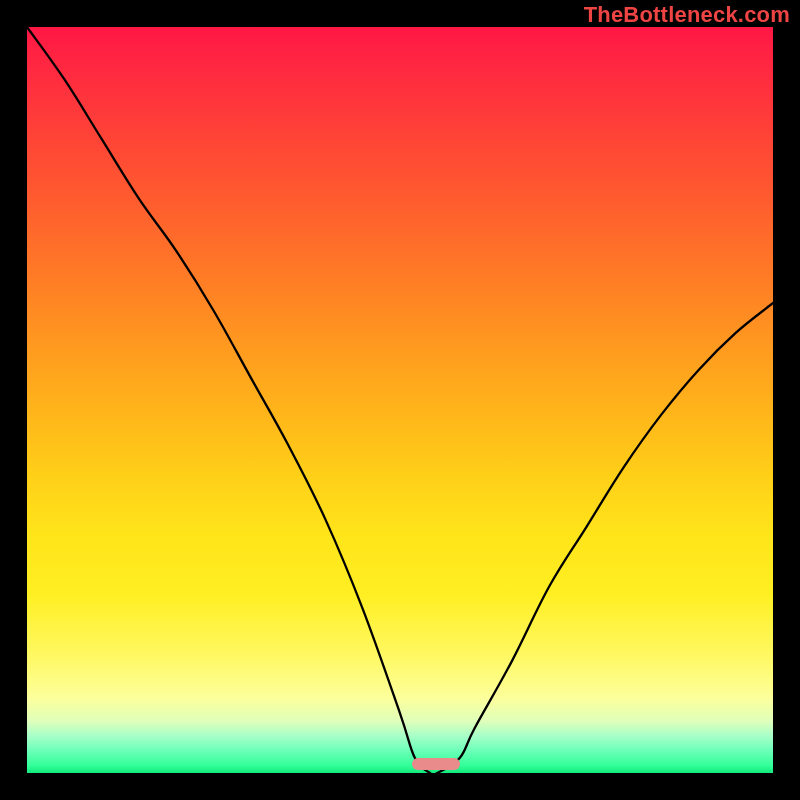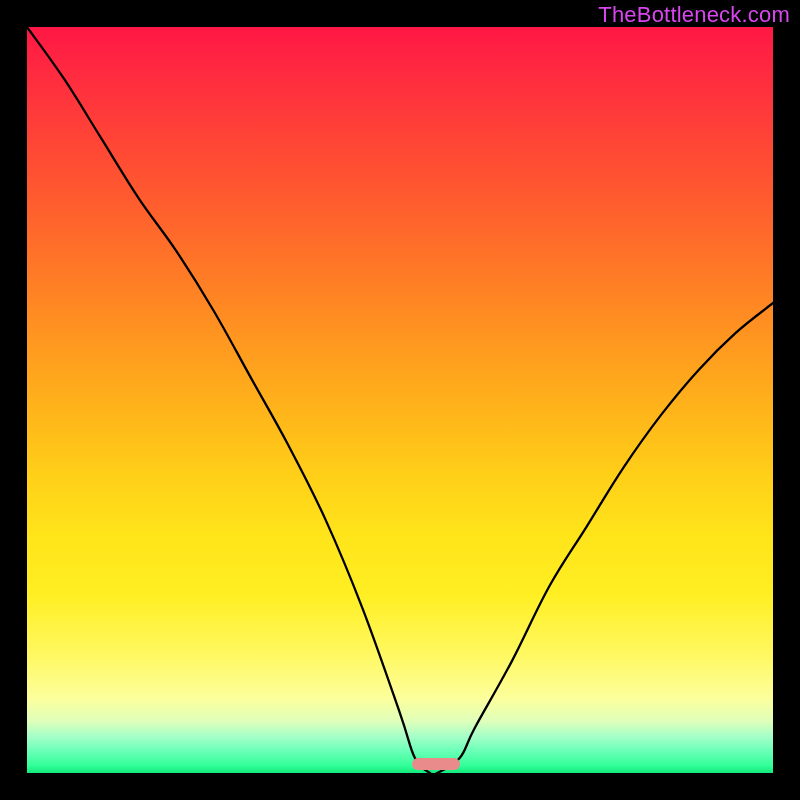--- a/index.html
+++ b/index.html
@@ -63,23 +63,23 @@
   }
   .marker {
     position: absolute;
     background: #e98b8b;
     border-radius: 999px;
   }
   .attribution {
     position: absolute;
     top: 2px;
     right: 10px;
-    color: #d946ef;
+    color: #ef4444;
     font-size: 22px;
-    font-weight: 400;
+    font-weight: 700;
     letter-spacing: 0.2px;
   }
 </style>
 </head>
 <body>
 
 <div class="frame">
 
   <div class="plot-area">
     <div class="gradient-bg"></div>

